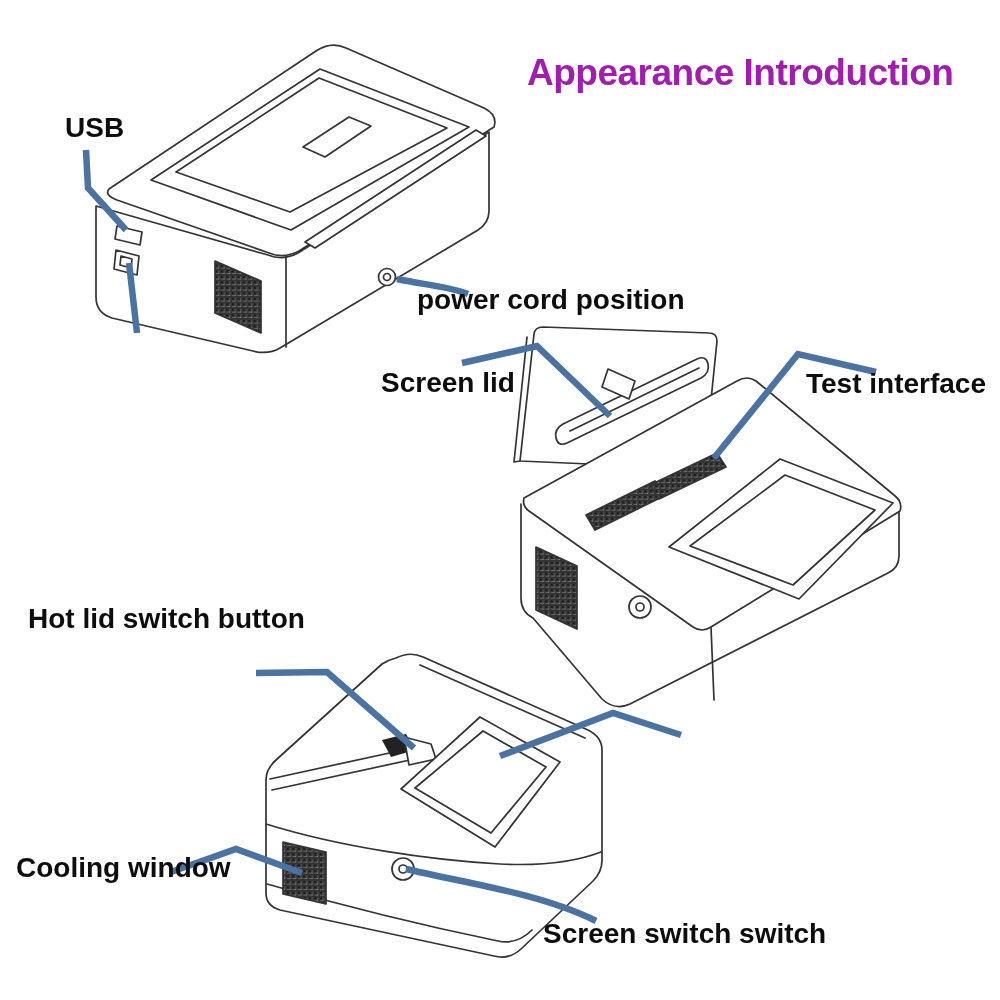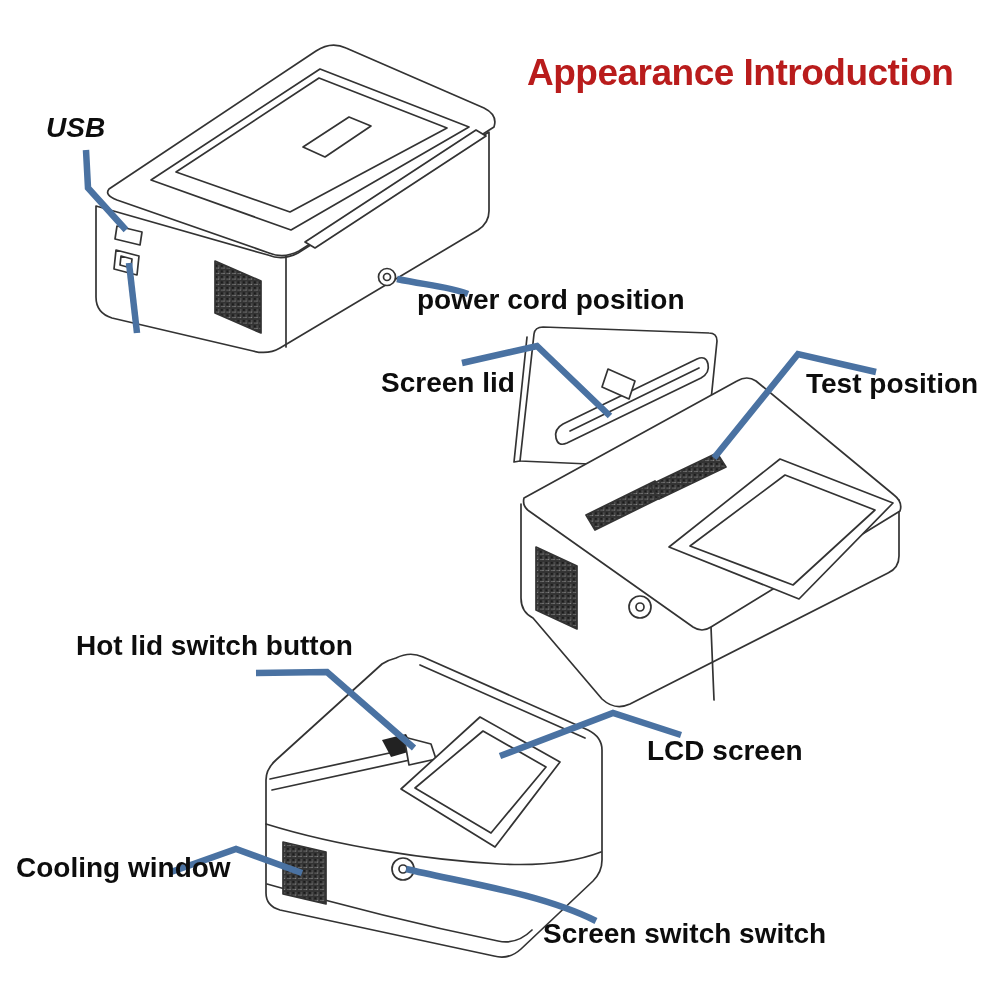--- a/index.html
+++ b/index.html
@@ -1,28 +1,28 @@
 <!DOCTYPE html>
 <html><head>
 <meta charset="utf-8">
 <style>
   html,body{margin:0;padding:0;background:#fff;}
   .canvas{position:relative;width:1000px;height:1000px;background:#ffffff;overflow:hidden;
           font-family:"Liberation Sans",sans-serif;}
   .art{position:absolute;left:0;top:0;width:1000px;height:1000px;}
-  .title{position:absolute;left:527px;top:52px;font-size:37px;font-weight:bold;color:#b91c1c;
+  .title{position:absolute;left:527px;top:52px;font-size:37px;font-weight:bold;color:#a21caf;
          letter-spacing:-0.5px;white-space:nowrap;}
   .label{position:absolute;font-size:28px;font-weight:bold;color:#0d0d0d;line-height:1.05;
          white-space:nowrap;}
-  .l-usb{left:46px;top:113px;font-style:italic;}
+  .l-usb{left:65px;top:113px;}
   .l-usbpc{left:82px;top:337px;}
   .l-power{left:417px;top:285px;}
   .l-heated{left:381px;top:368px;}
   .l-test{left:806px;top:369px;}
-  .l-hotlid{left:28px;top:631px;margin-left:48px;}
+  .l-hotlid{left:28px;top:604px;}
   .l-lcd{left:647px;top:736px;}
   .l-cool{left:16px;top:853px;}
   .l-screen{left:543px;top:919px;}
 </style>
 </head>
 <body>
 
 <div class="canvas">
 
   <svg class="art" viewBox="0 0 1000 1000" fill="none" stroke="#333" stroke-width="1.7" stroke-linejoin="round" stroke-linecap="round">
@@ -111,18 +111,17 @@
       <path d="M500,756 L613,713 L681,735"></path>
       <path d="M171,872 L236,849 L302,873"></path>
       <path d="M406,869 C460,882 540,893 596,921"></path>
     </g>
   </svg>
 
   <div class="title">Appearance Introduction</div>
   <div class="label l-usb">USB</div>
   <div class="label l-power">power cord position</div>
   <div class="label l-heated">Screen lid</div>
-  <div class="label l-test">Test position</div>
+  <div class="label l-test">Test interface</div>
   <div class="label l-hotlid">Hot lid switch button</div>
-  <div class="label l-lcd">LCD screen</div>
   <div class="label l-cool">Cooling window</div>
   <div class="label l-screen">Screen switch switch</div>
 </div>
 
 </body></html>

